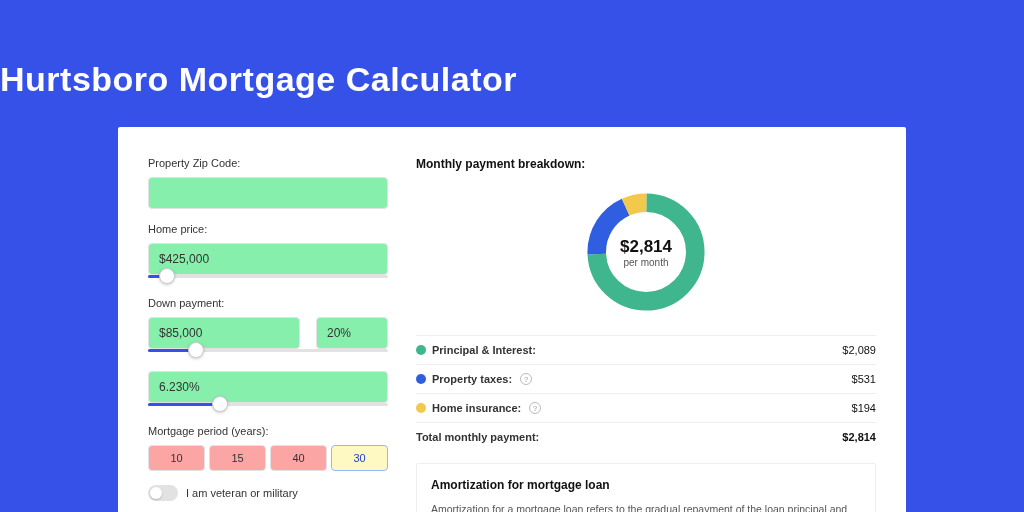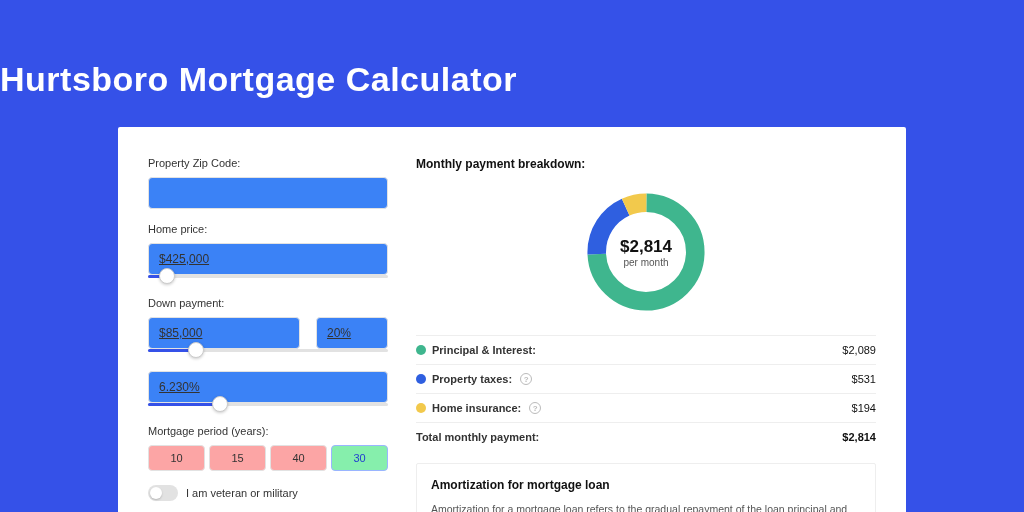--- a/index.html
+++ b/index.html
@@ -32,22 +32,21 @@
   .row { margin-bottom: 14px; }
 
   .input {
     width: 100%;
     height: 32px;
     border: 1px solid #e2e2e2;
     border-radius: 4px;
     padding: 0 10px;
     font-size: 12px;
     color: #333;
-    background: #3b82f6;
-    text-decoration: underline;
+    background: #86efac;
   }
   .input-pair { display: flex; gap: 16px; align-items: center; }
   .input-pair .input:first-child { flex: 1; }
   .input-pair .input:last-child { width: 72px; }
 
   .slider-wrap { position: relative; height: 12px; margin-top: -4px; }
   .slider-track {
     position: absolute; left: 0; top: 4px; height: 3px;
     background: #e2e2e2; width: 100%; border-radius: 2px;
   }
@@ -61,21 +60,21 @@
     box-shadow: 0 1px 3px rgba(0,0,0,0.2);
     transform: translateX(-50%);
   }
 
   .period-row { display: flex; gap: 4px; }
   .period-btn {
     flex: 1; height: 26px; border: 1px solid #e2e2e2; background: #fca5a5;
     border-radius: 4px; font-size: 11px; color: #333; cursor: pointer;
     display: flex; align-items: center; justify-content: center;
   }
-  .period-btn.active { background: #86efac; border-color: #9ab5ff; color: #2340d0; }
+  .period-btn.active { background: #fef9c3; border-color: #9ab5ff; color: #2340d0; }
 
   .toggle-row { display: flex; align-items: center; gap: 8px; margin-top: 4px; }
   .toggle {
     width: 30px; height: 16px; background: #e2e2e2; border-radius: 10px;
     position: relative; cursor: pointer;
   }
   .toggle-knob {
     position: absolute; left: 2px; top: 2px; width: 12px; height: 12px;
     background: #fff; border-radius: 50%; box-shadow: 0 1px 2px rgba(0,0,0,0.2);
   }

